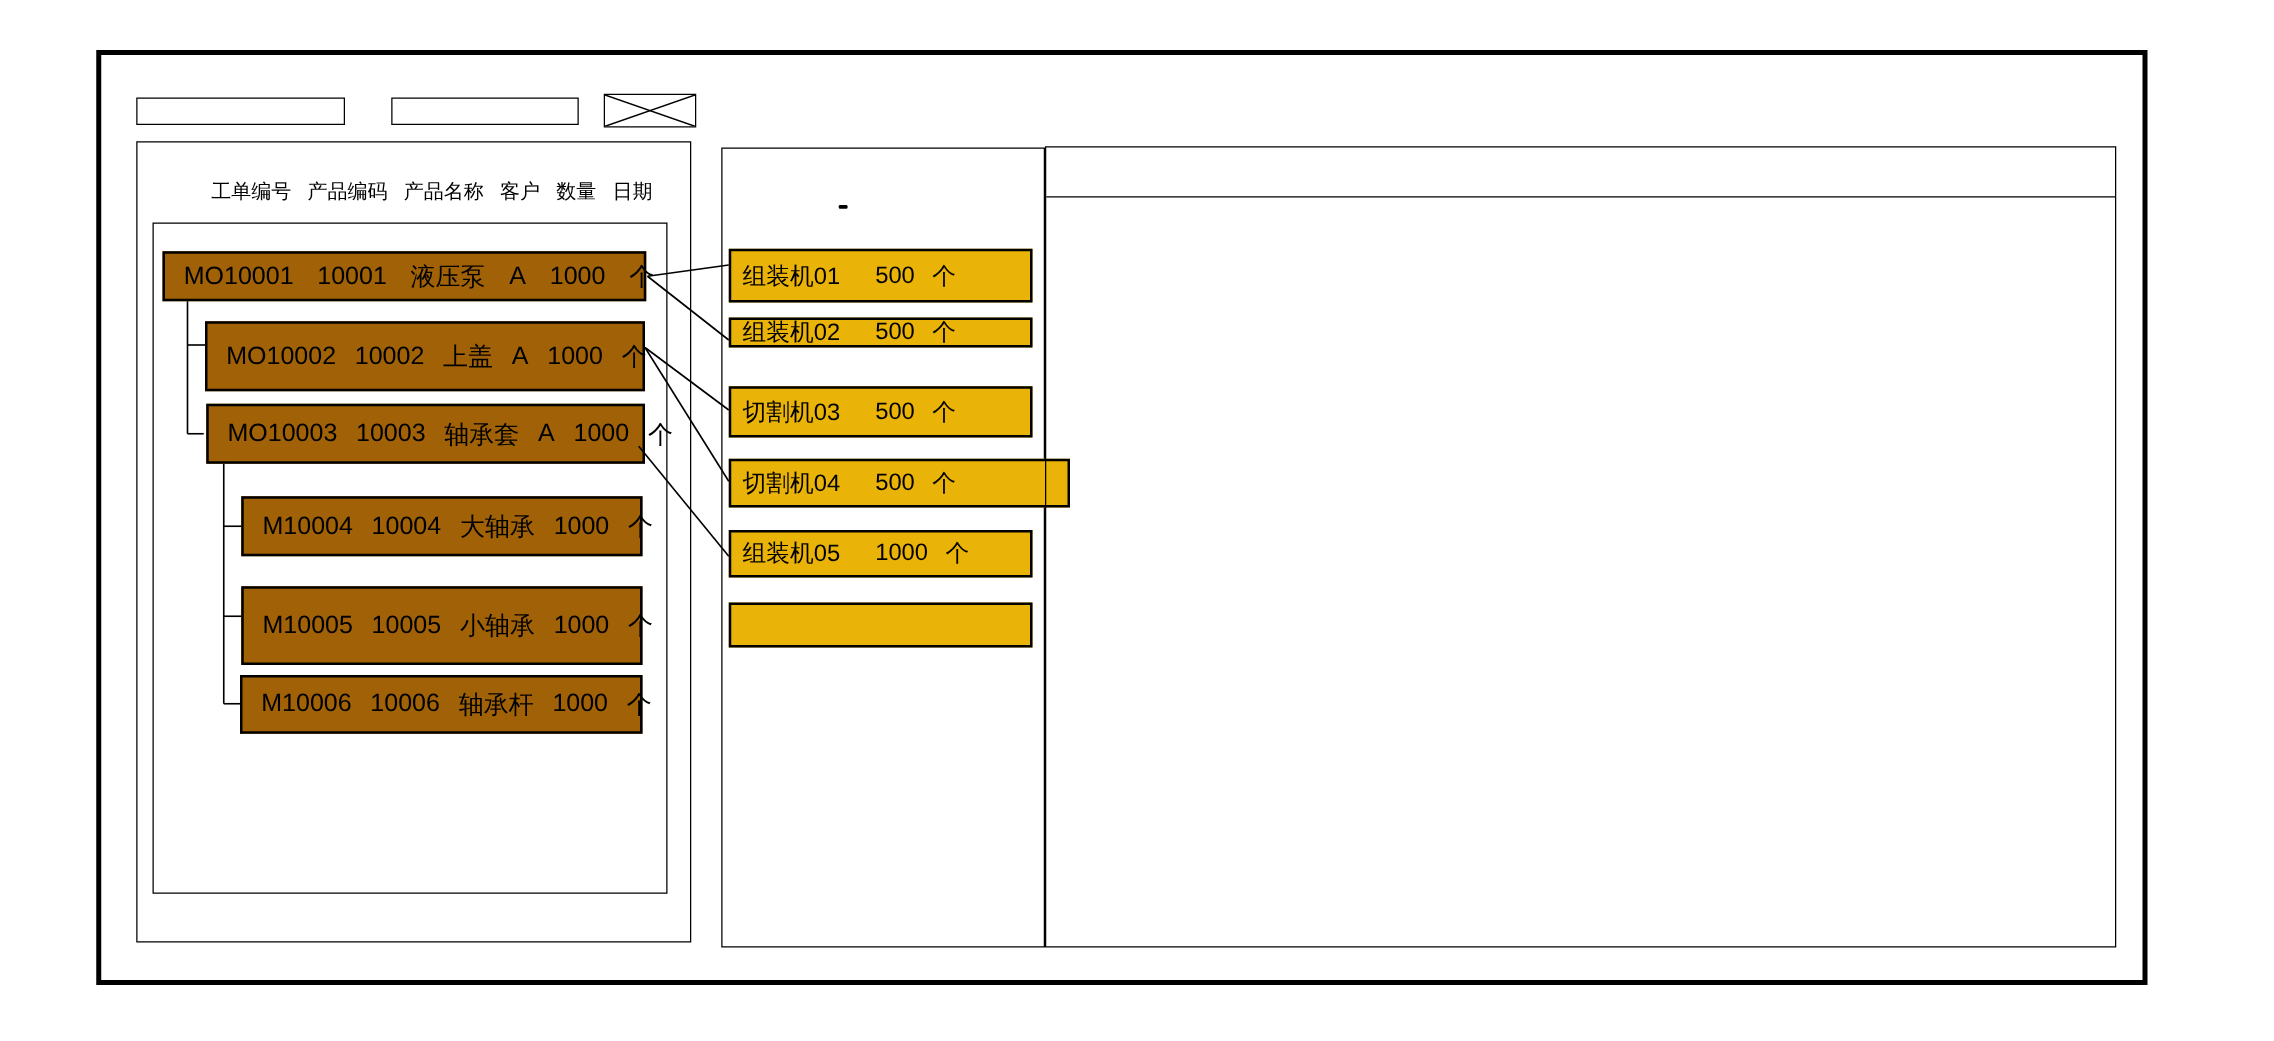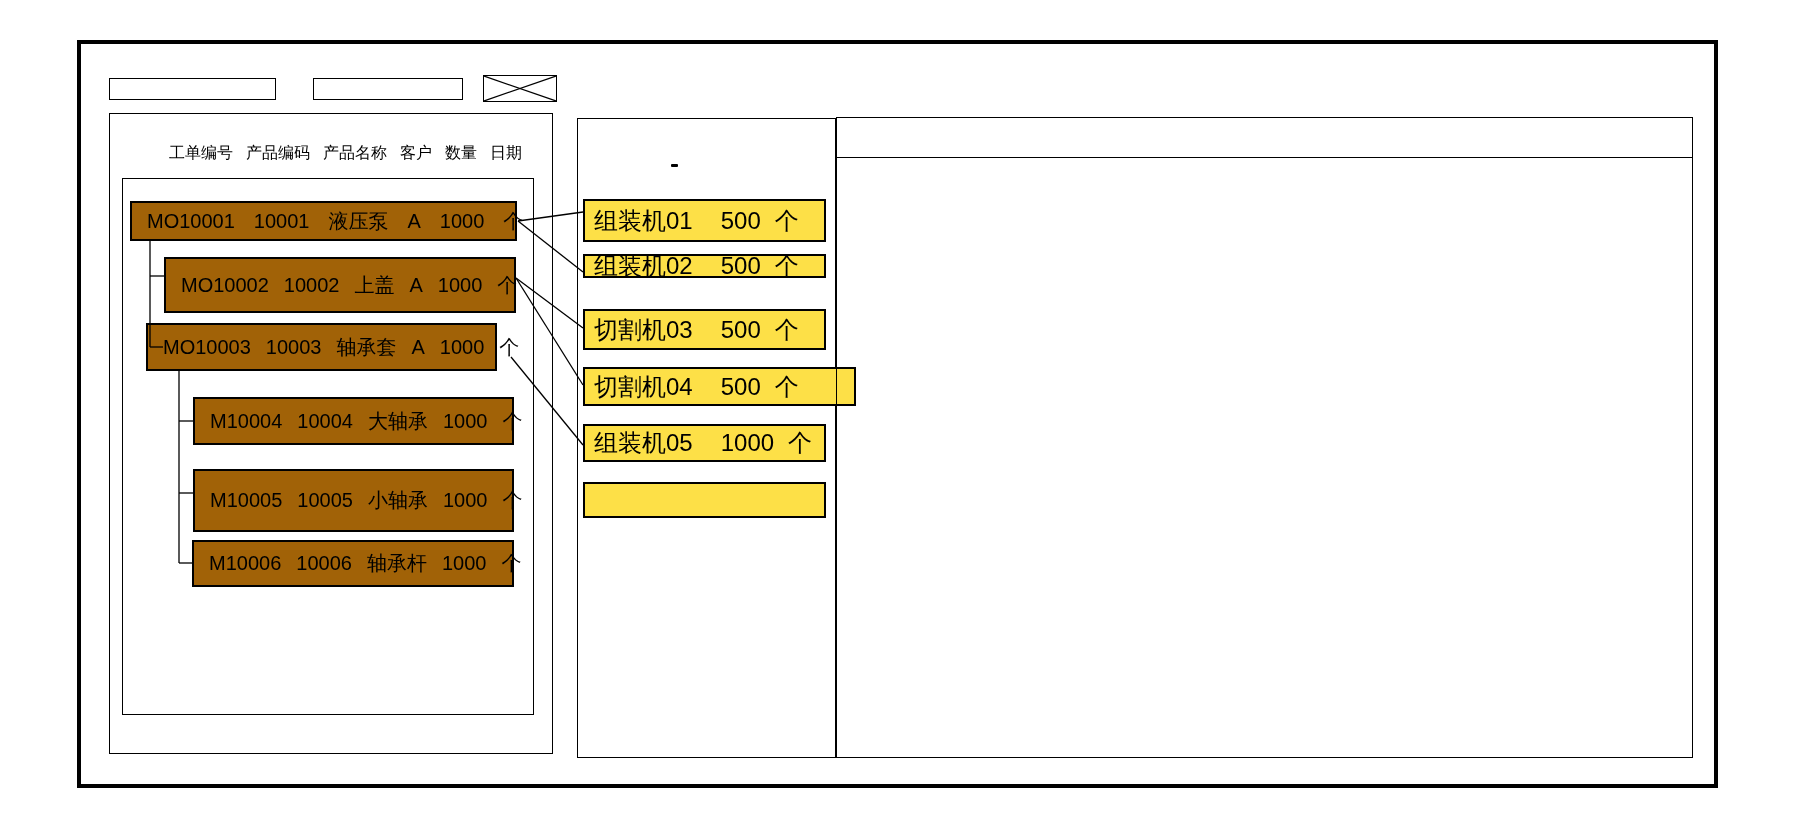--- a/index.html
+++ b/index.html
@@ -23,27 +23,27 @@
   
   #header-row{left:121px;top:143px;height:26px;display:flex;gap:13px;font-size:16px;white-space:nowrap;margin-left:48px;}
   
   #tree-box{left:122px;top:178px;width:412px;height:537px;border:1.5px solid #000;}
   
   .trow{position:absolute;box-sizing:border-box;display:flex;align-items:center;gap:15px;
         padding-left:15px;border:2px solid #000;font-size:20px;background:#a16207;white-space:nowrap;}
   .trow span:empty{display:none;}
   #row-1{left:130px;top:201px;width:387px;height:40px;gap:19px;}
   #row-2{left:164px;top:257px;width:352px;height:56px;}
-  #row-3{left:146px;top:323px;width:351px;height:48px;}
+  #row-3{left:165px;top:323px;width:351px;height:48px;}
   #row-4{left:193px;top:397px;width:321px;height:48px;}
   #row-5{left:193px;top:469px;width:321px;height:63px;}
   #row-6{left:192px;top:540px;width:322px;height:47px;}
   
   .mrow{position:absolute;box-sizing:border-box;display:flex;align-items:center;gap:14px;
-        padding-left:9px;border:2px solid #000;font-size:24px;background:#fde047;white-space:nowrap;}
+        padding-left:9px;border:2px solid #000;font-size:19px;background:#eab308;white-space:nowrap;}
   .mrow .mqty{margin-left:14px;}
   .mrow span:empty{display:none;}
   #machine-1{left:583px;top:199px;width:243px;height:43px;}
   #machine-2{left:583px;top:254px;width:243px;height:24px;}
   #machine-3{left:583px;top:309px;width:243px;height:41px;align-items:center;}
   #machine-4{left:583px;top:367px;width:273px;height:39px;}
   #machine-5{left:583px;top:424px;width:243px;height:38px;}
   #machine-6{left:583px;top:482px;width:243px;height:36px;}
   
   #stray-dot{left:671px;top:164px;width:7px;height:3px;background:#000;border-radius:1px;}

